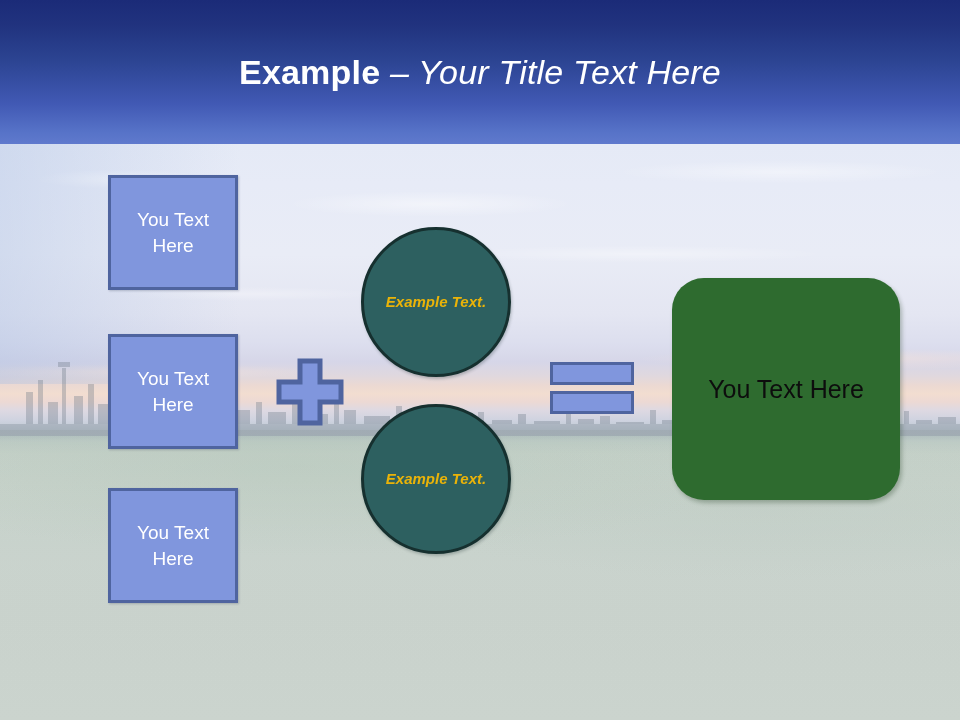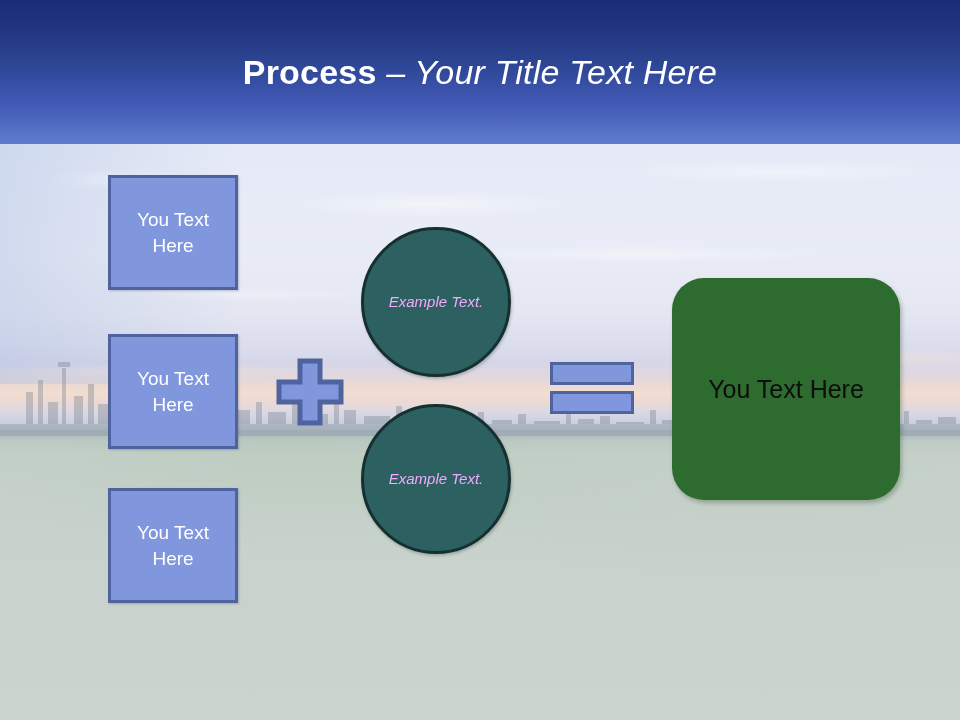--- a/index.html
+++ b/index.html
@@ -158,24 +158,24 @@
 
   
   .teal-circle {
     position: absolute;
     width: 144px;
     height: 144px;
     border-radius: 50%;
     background: #2d6060;
     border: 3px solid #16302f;
     box-sizing: content-box;
-    color: #f0abfc;
+    color: #eab308;
     font-size: 15px;
     line-height: 24px;
-    font-weight: normal;
+    font-weight: bold;
     font-style: italic;
     text-align: center;
     display: flex;
     align-items: center;
     justify-content: center;
     box-shadow: 1px 2px 3px rgba(20,40,40,.25);
   }
   #teal-circle-1 { left: 361px; top: 227px; }
   #teal-circle-2 { left: 361px; top: 404px; }
 
@@ -283,21 +283,21 @@
       <g fill="#7b8794">
         <rect x="0" y="140" width="960" height="12"></rect>
       </g>
     </svg>
 
     <div class="horizon-band"></div>
     <div class="ground"></div>
   </div>
 
   <div class="header">
-    <div class="header-title"><span class="title-bold">Process</span><span class="title-rest"> – Your Title Text Here</span></div>
+    <div class="header-title"><span class="title-bold">Example</span><span class="title-rest"> – Your Title Text Here</span></div>
   </div>
 
   <div id="blue-box-1" class="blue-box">
     <span>You Text Here</span>
   </div>
   <div id="blue-box-2" class="blue-box">
     <span>You Text Here</span>
   </div>
   <div id="blue-box-3" class="blue-box">
     <span>You Text Here</span>

